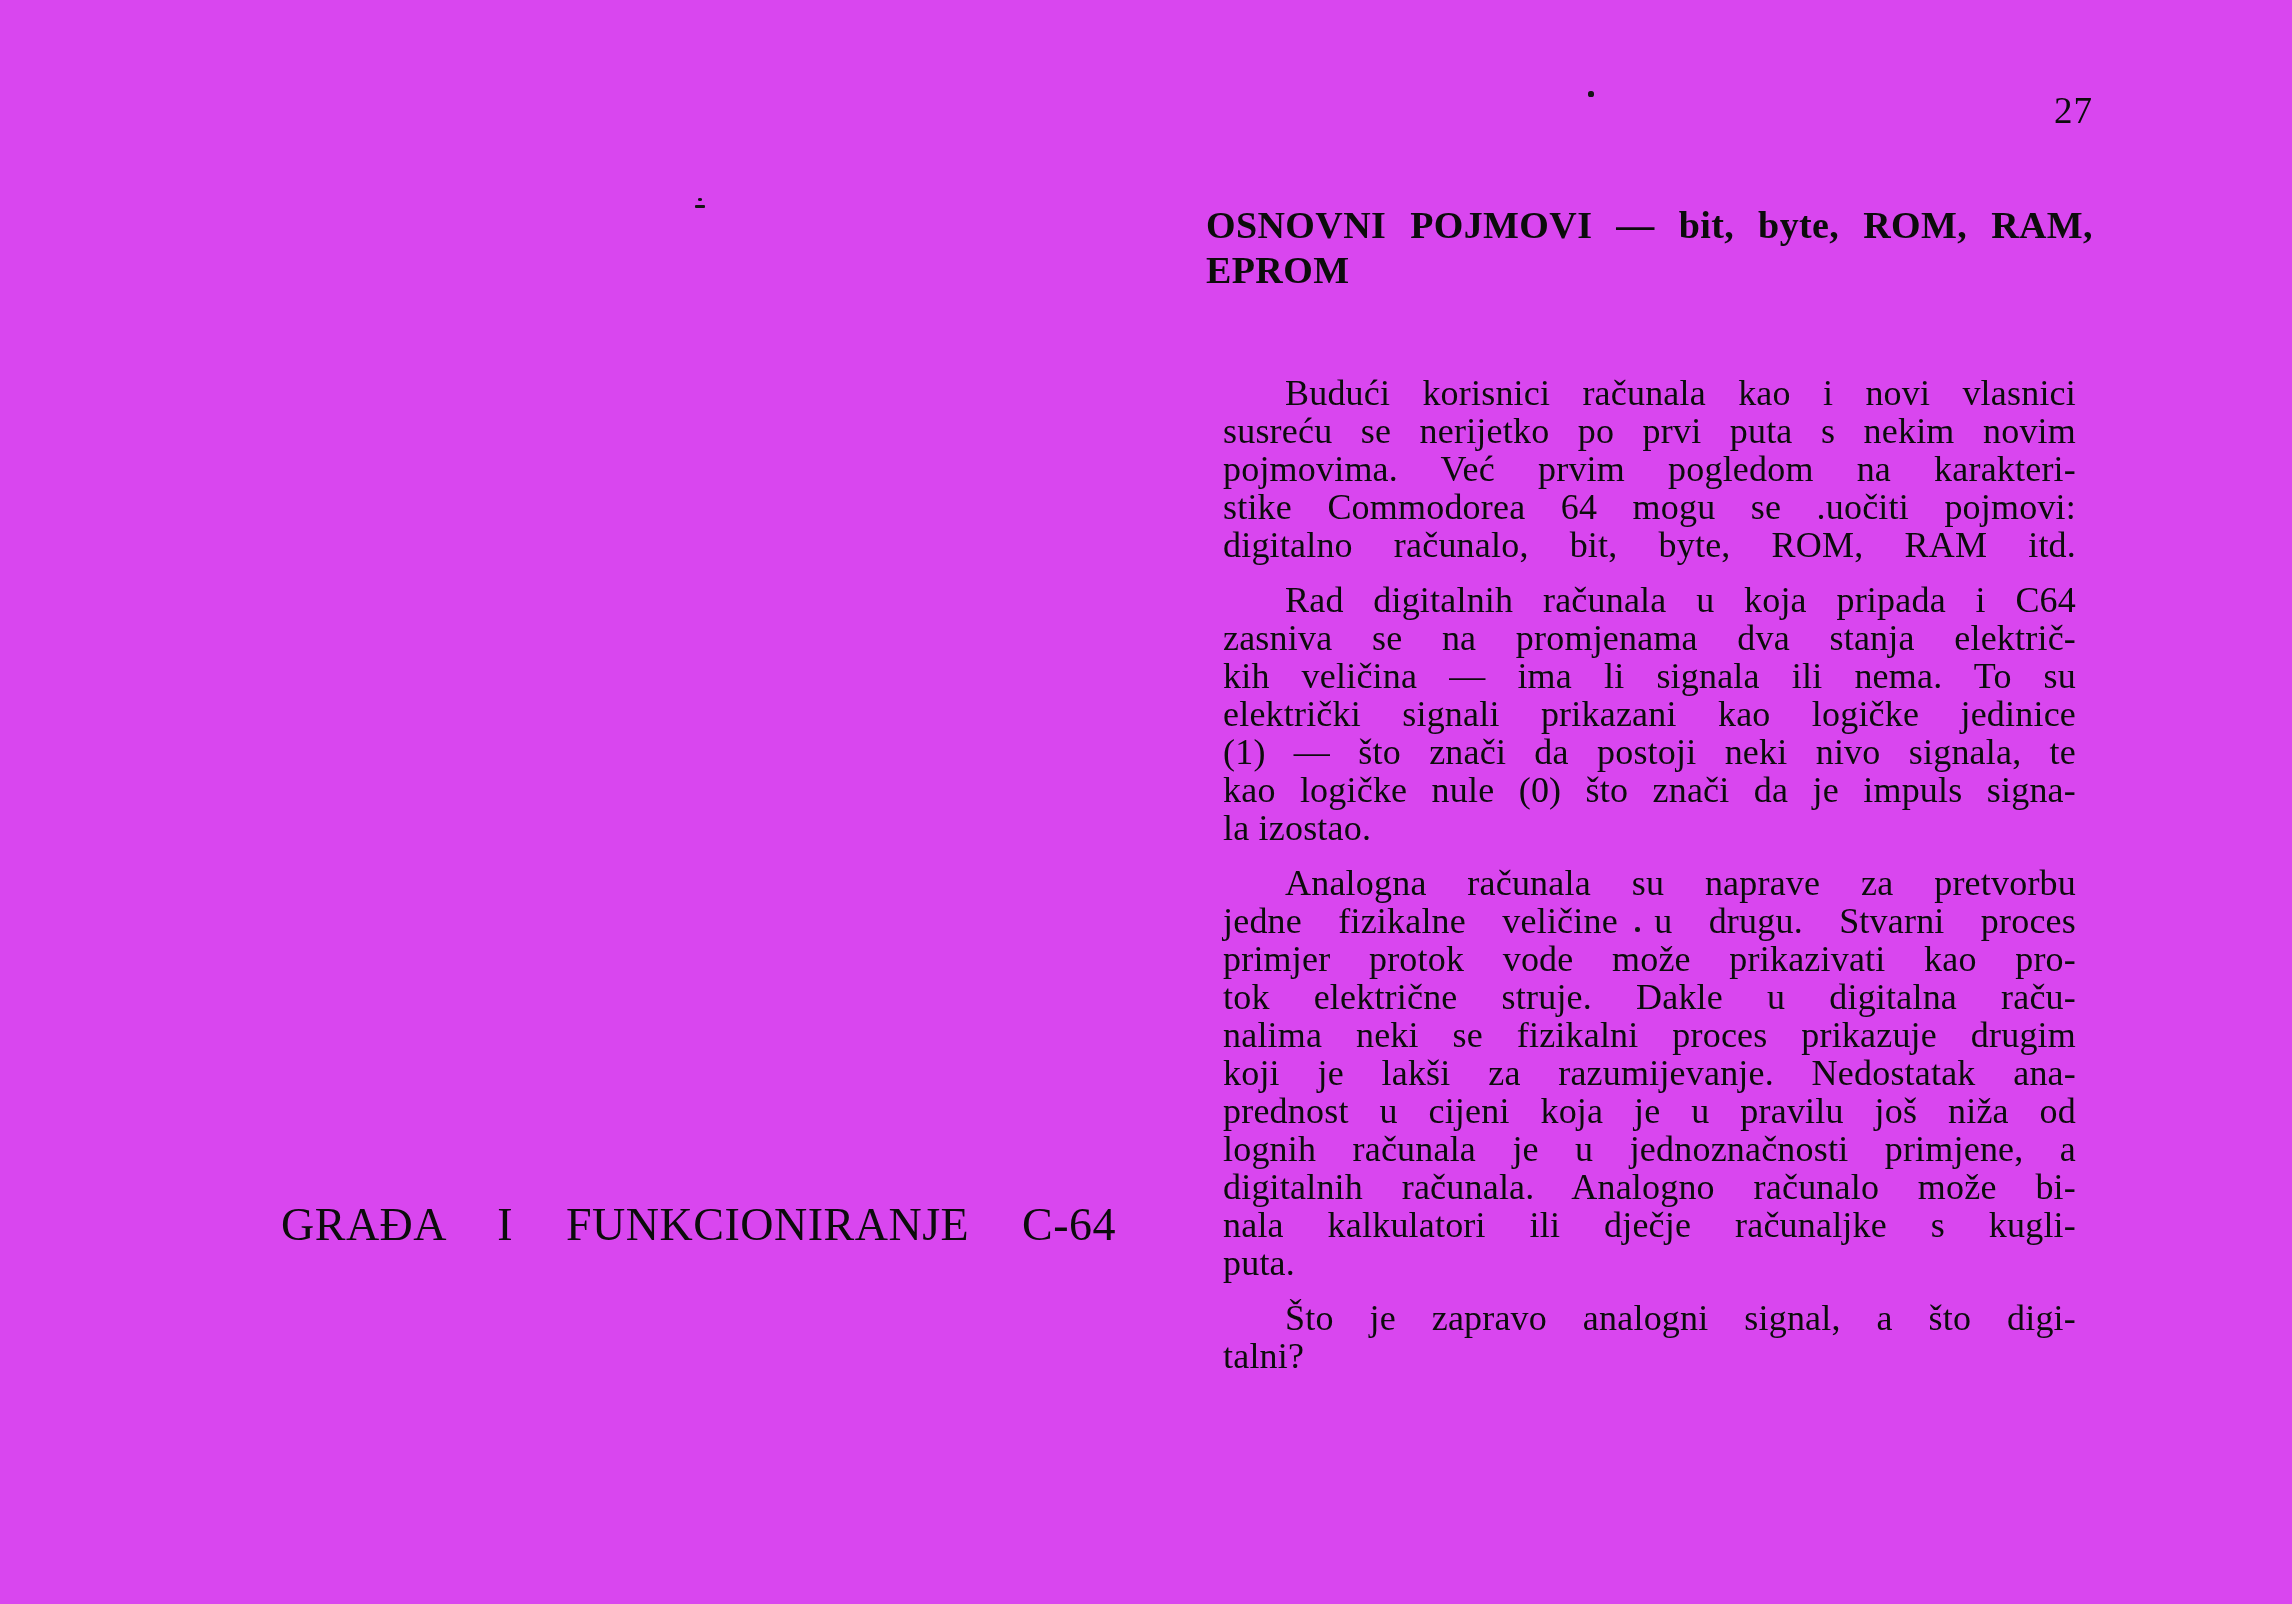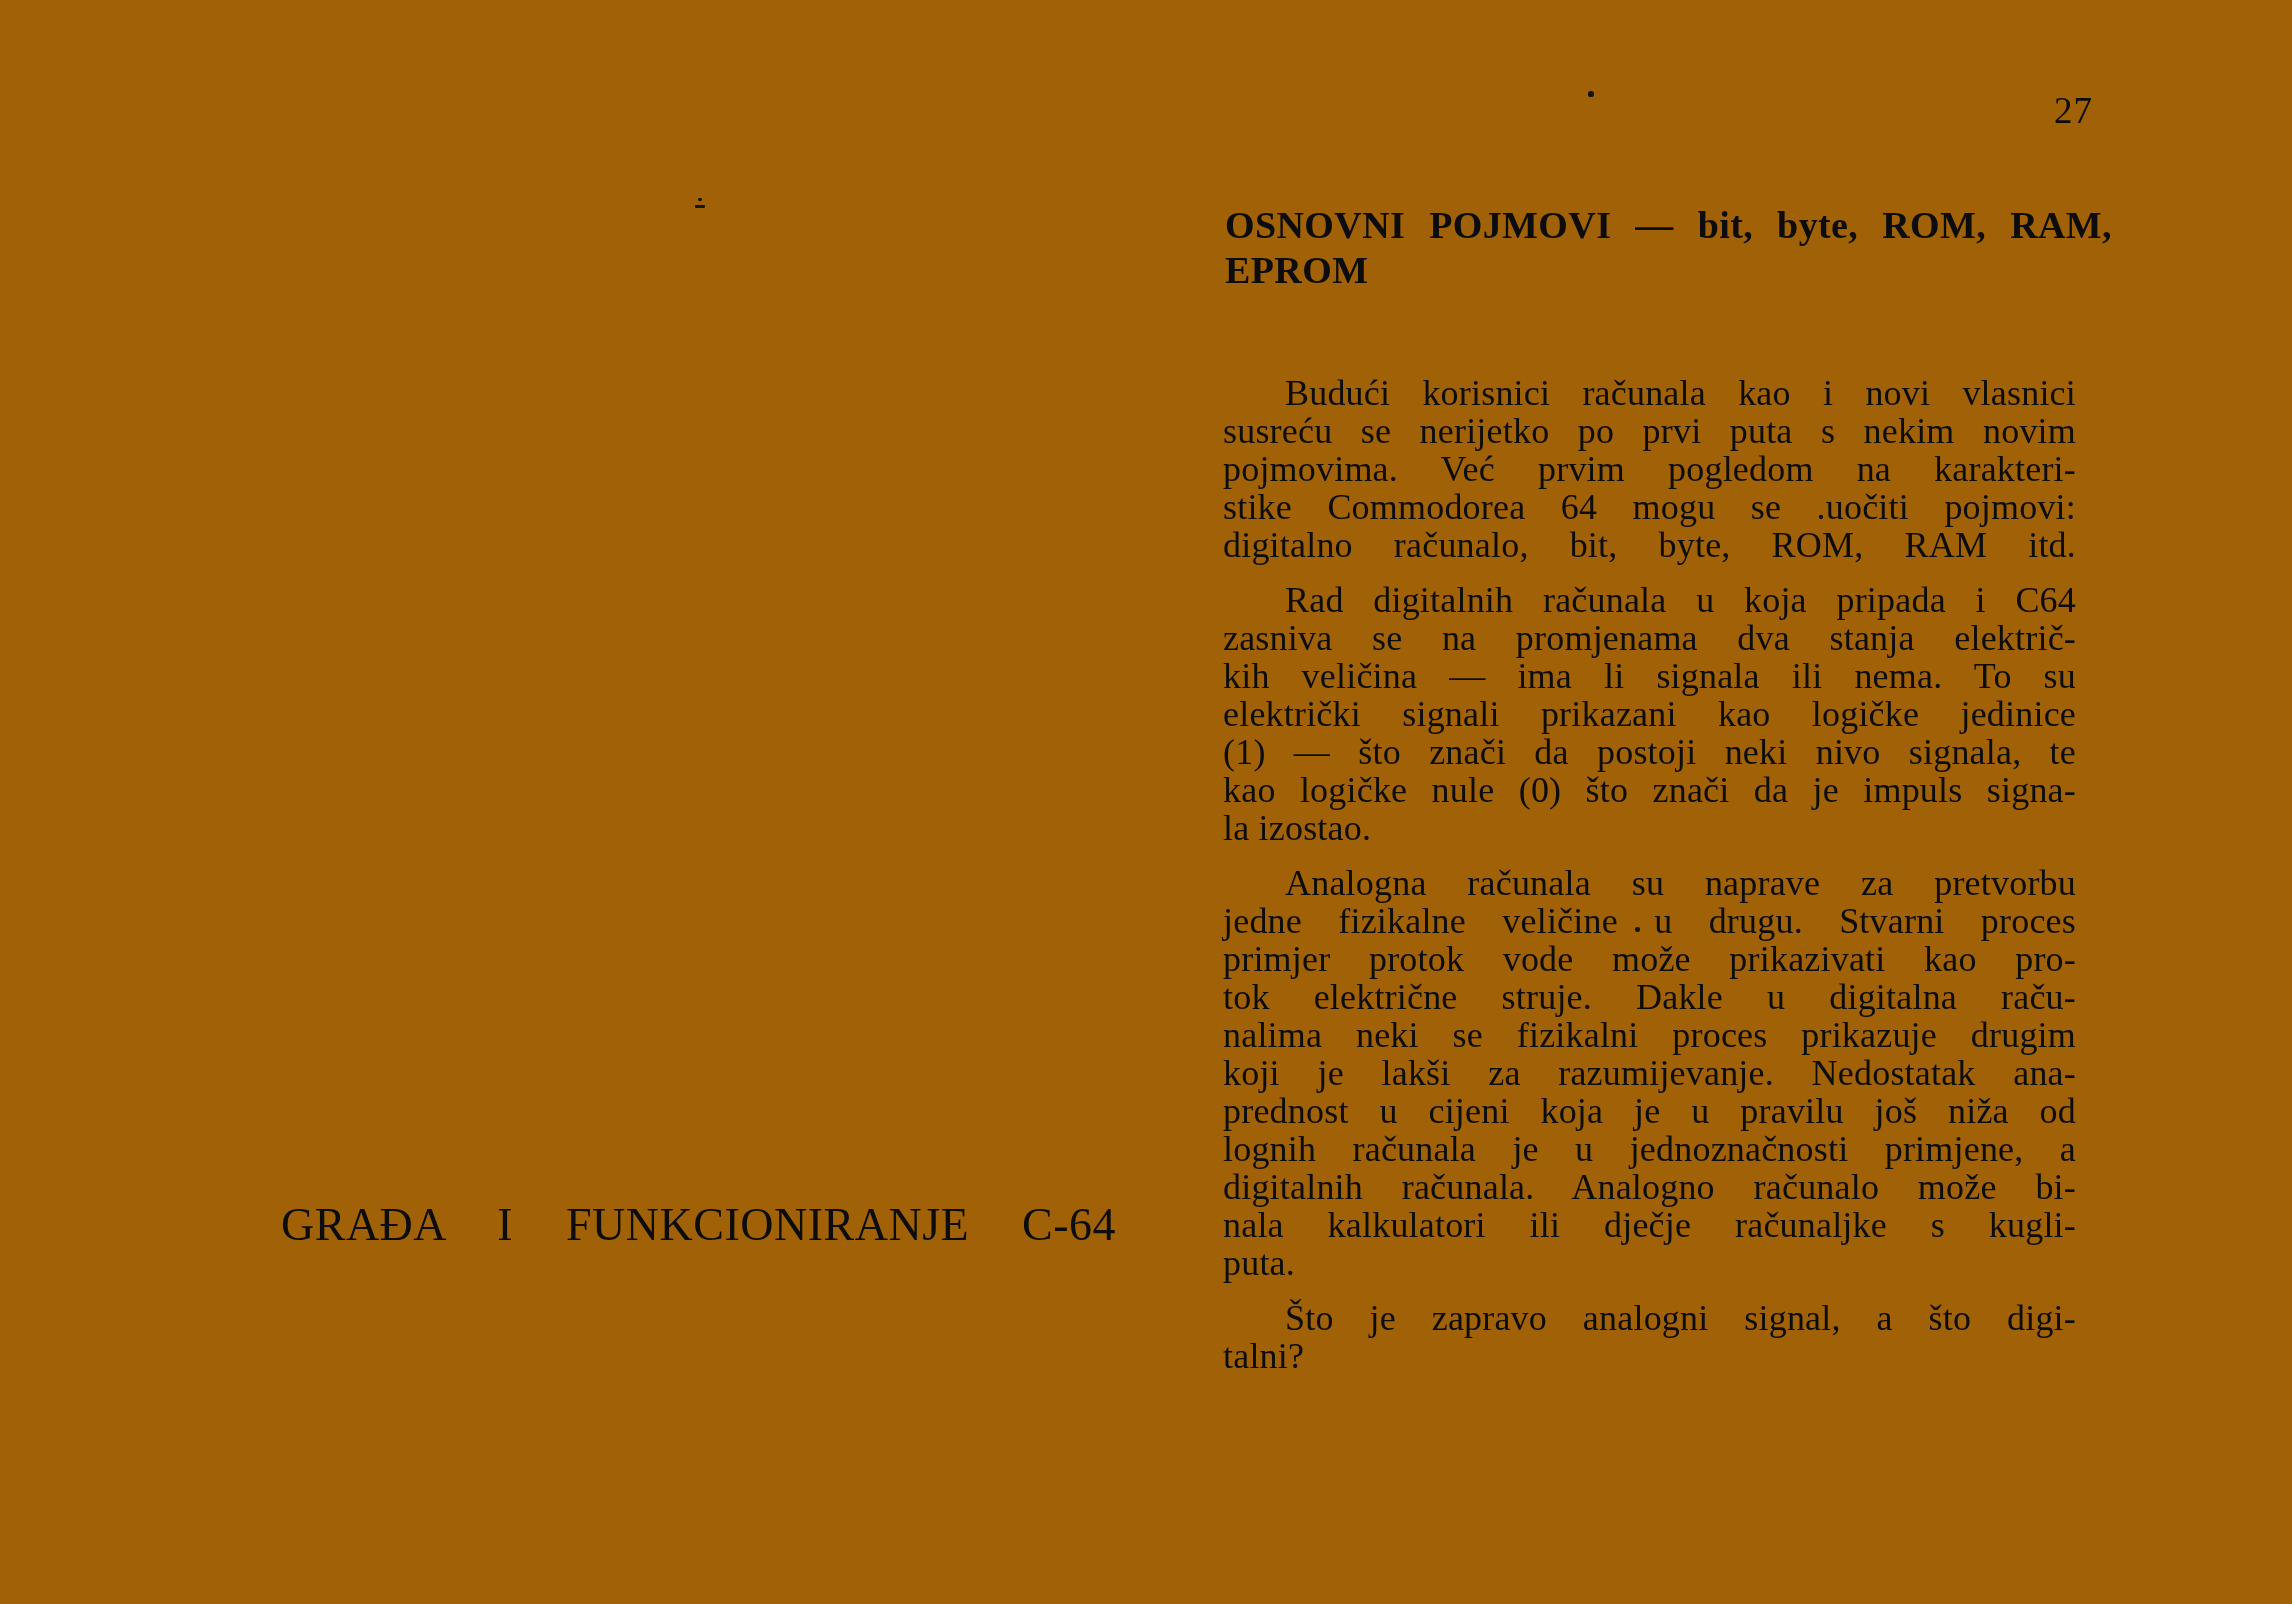--- a/index.html
+++ b/index.html
@@ -5,21 +5,21 @@
 <style>
   html, body {
     margin: 0;
     padding: 0;
     background: #e8e8e4;
   }
   #page {
     position: relative;
     width: 2292px;
     height: 1605px;
-    background: #a16207;
+    background: #d946ef;
     color: #0c0c0c;
     font-family: "Liberation Serif", "DejaVu Serif", serif;
     overflow: hidden;
   }
 
   
   #page-number {
     position: absolute;
     left: 1206px;
     top: 91px;
@@ -31,21 +31,20 @@
   }
   #heading {
     position: absolute;
     left: 1206px;
     top: 203px;
     width: 887px;
     font-weight: bold;
     font-size: 38px;
     line-height: 45px;
     letter-spacing: 0.4px;
-    margin-left: 19px;
   }
   .heading-line.fill {
     text-align: justify;
     text-align-last: justify;
   }
   #column {
     position: absolute;
     left: 1206px;
     top: 357px;
     width: 887px;

